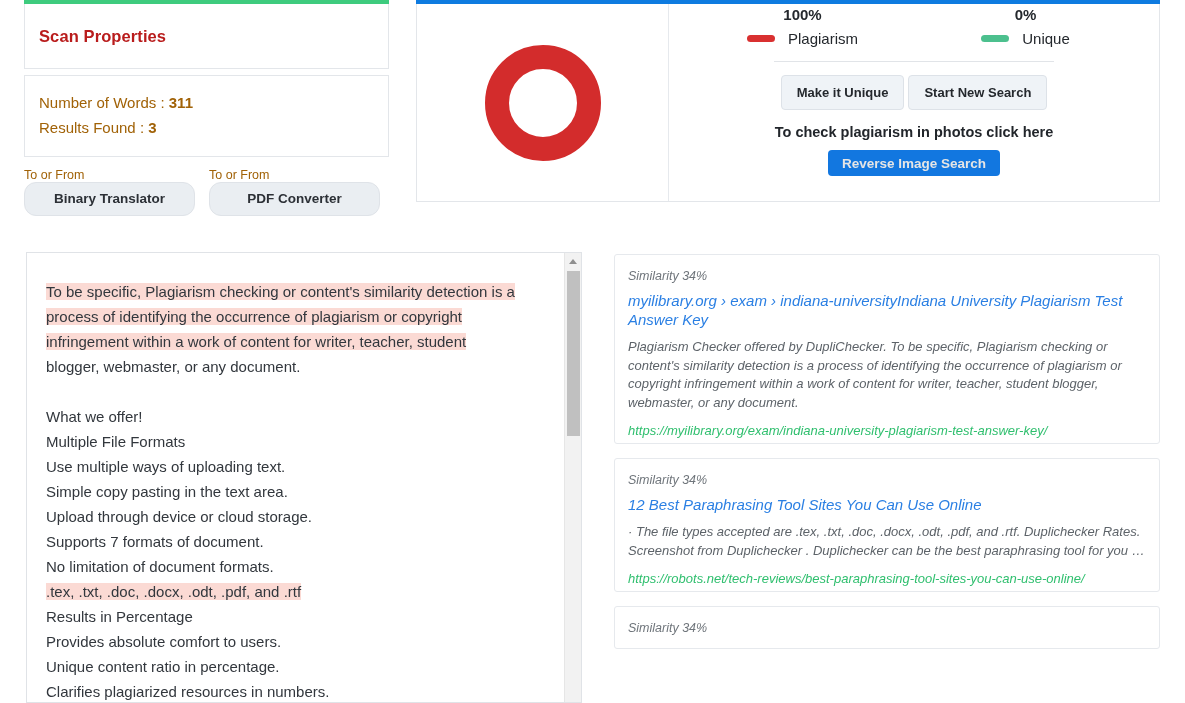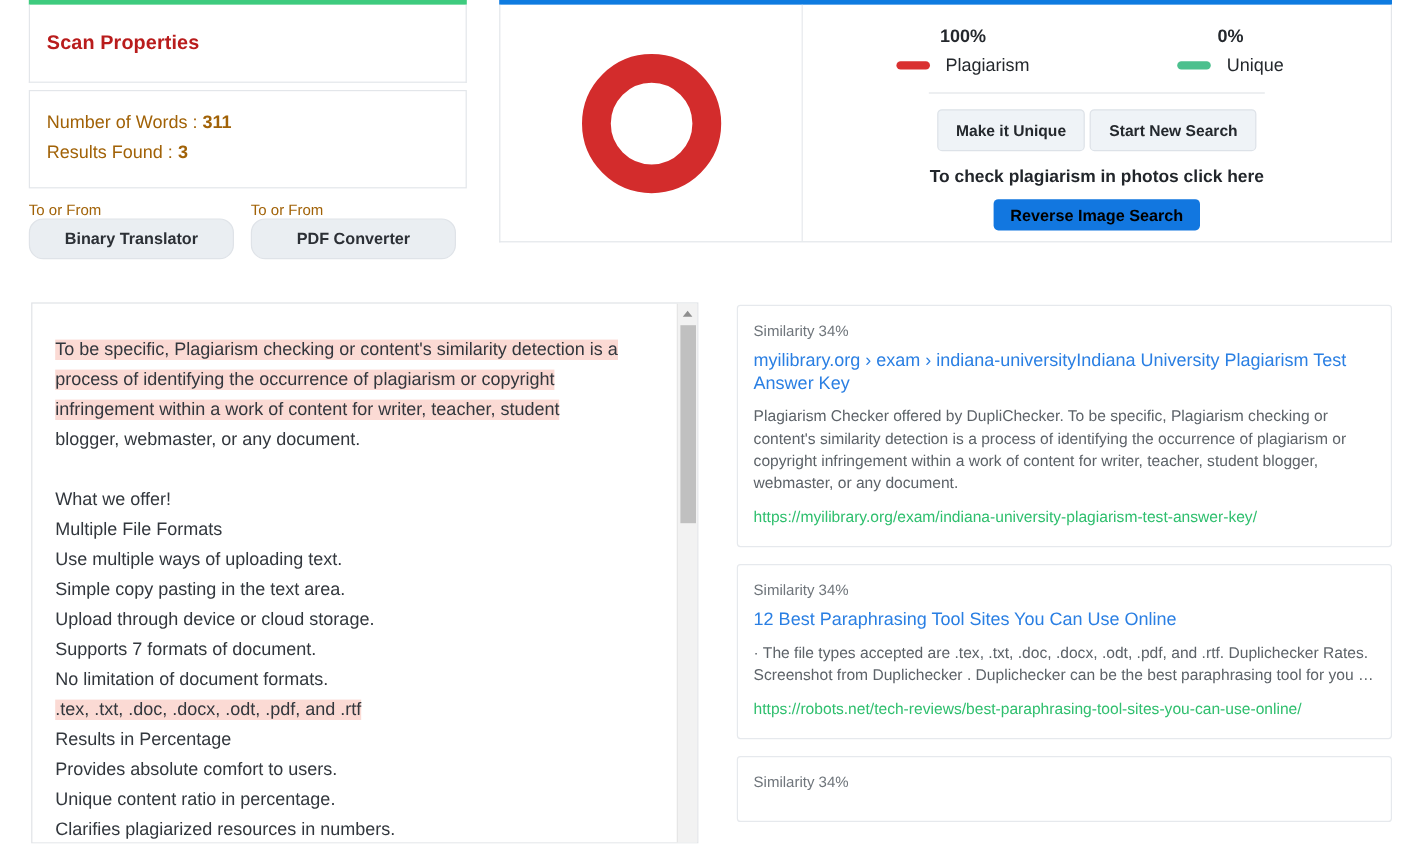--- a/index.html
+++ b/index.html
@@ -78,21 +78,21 @@
     border-right: 1px solid #e6e9ed;
     display: flex; align-items: center; justify-content: center;
   }
   .donut {
     width: 116px; height: 116px; border-radius: 50%;
     border: 24px solid #D32C2C;
     box-sizing: border-box;
   }
   .summary-right {
     flex: 1;
-    padding: 18px 22px 0 22px;
+    padding: 2px 22px 0 22px;
     display: flex; flex-direction: column; align-items: center;
   }
   .legend-row {
     width: 100%;
     display: flex;
   }
   .legend-col {
     flex: 1;
     display: flex; flex-direction: column; align-items: center;
   }
@@ -121,21 +121,21 @@
   }
   .photo-note {
     margin-top: 14px;
     font-size: 14.5px; font-weight: bold; color: #22262b;
   }
   .ris-btn {
     margin-top: 10px;
     background: #1277E0;
     border: none; border-radius: 4px;
     height: 26px; padding: 0 14px;
-    font-size: 13.5px; font-weight: bold; color: #000000;
+    font-size: 13.5px; font-weight: bold; color: #e5e5e5;
     cursor: pointer;
   }
 
   
   .text-panel {
     position: absolute; left: 26px; top: 252px;
     width: 556px; height: 451px;
     border: 1px solid #e0e3e7;
     background: #fff;
     display: flex;
@@ -174,22 +174,23 @@
 
   
   .results {
     position: absolute; left: 614px; top: 254px;
     width: 546px;
   }
   .res-card {
     border: 1px solid #e6e9ed;
     border-radius: 3px;
     background: #fff;
-    padding: 14px 13px 17px 13px;
+    padding: 14px 13px 5px 13px;
     margin-bottom: 14px;
+    font-style: italic;
   }
   .sim { font-size: 12.5px; color: #6f757b; margin-bottom: 8px; }
   .res-title {
     font-size: 15px; line-height: 19px;
     color: #2A7FE3;
     cursor: pointer;
   }
   .res-snippet {
     font-size: 13px; line-height: 18.5px; color: #5d6369;
     margin-top: 9px;

